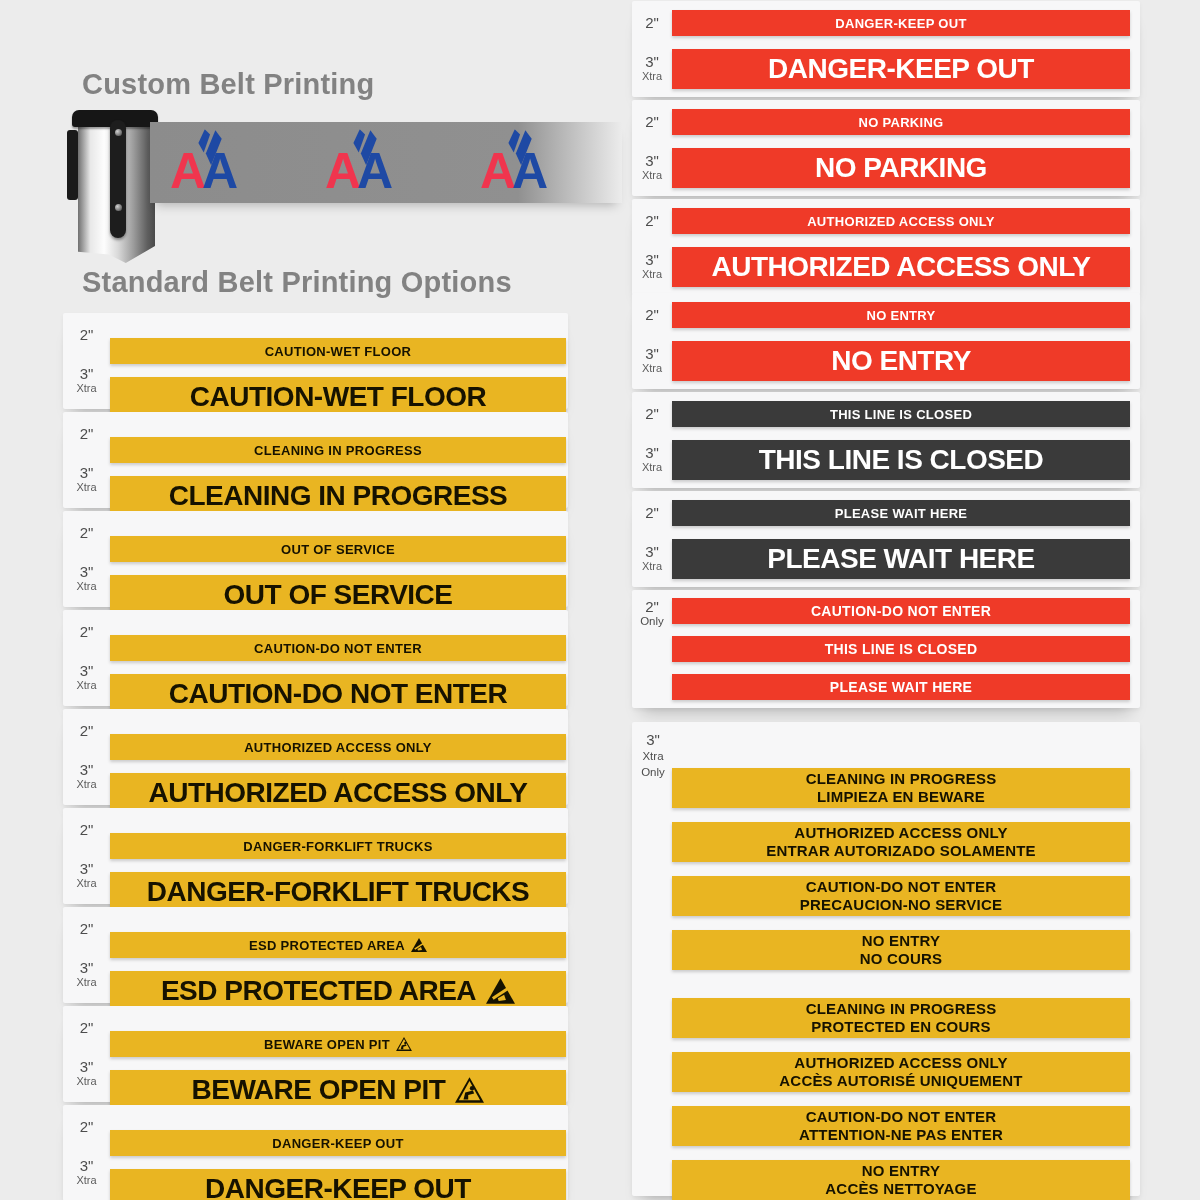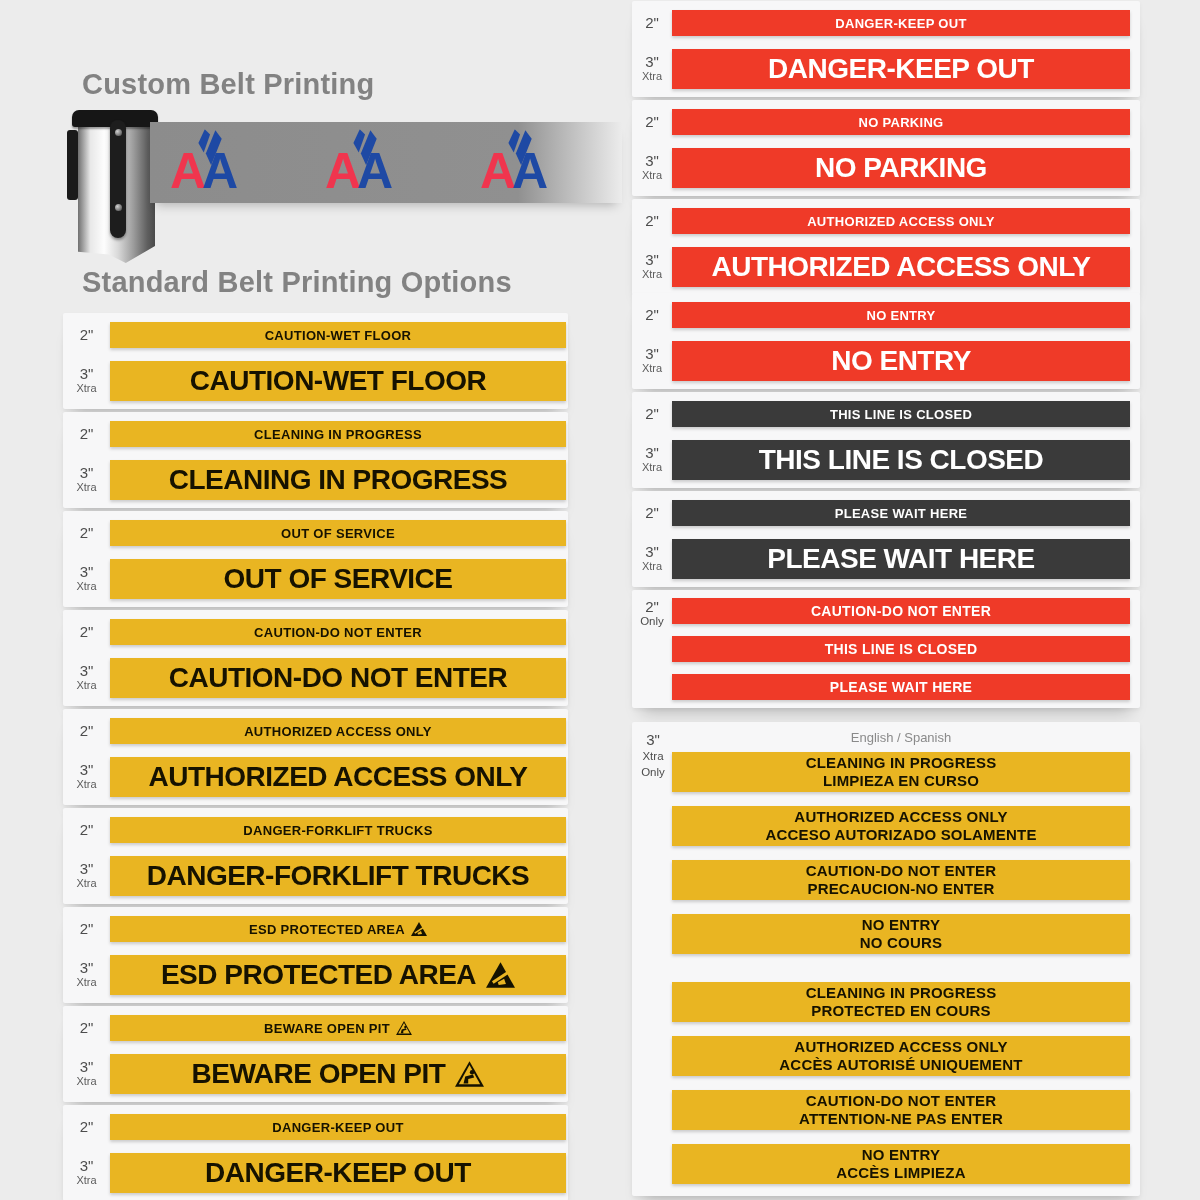--- a/index.html
+++ b/index.html
@@ -15,21 +15,21 @@
   .col-left{left:63px;width:505px;height:96px;}
   .col-right{left:632px;width:508px;height:96px;}
 
   
   .belt{position:absolute;display:flex;align-items:center;justify-content:center;
         box-shadow:0 2px 3px rgba(0,0,0,.18);white-space:nowrap;}
   .col-left .belt{left:47px;width:456px;}
   .col-right .belt{left:40px;width:458px;}
   .belt.small{top:9px;height:26px;font-size:13px;font-weight:bold;letter-spacing:.3px;gap:6px;}
   .belt.large{top:48px;height:40px;font-size:28px;font-weight:bold;letter-spacing:-.5px;gap:10px;}
-  .yellow{background:#E9B522;color:#161200;}
+  .yellow{background:#E9B522;color:#161200;margin-top:16px;}
   .red{background:#EF3A28;color:#FFFFFF;}
   .dark{background:#3A3A3A;color:#FFFFFF;}
 
   
   .lbl{position:absolute;left:0;color:#4D4D4D;text-align:center;font-size:15px;line-height:14px;}
   .col-left .lbl{width:47px;}
   .col-right .lbl{width:40px;}
   .lbl.pos2{top:9px;height:26px;display:flex;align-items:center;justify-content:center;}
   .lbl.pos3{top:48px;height:40px;display:flex;flex-direction:column;align-items:center;justify-content:center;}
   .lbl .sub{font-size:11px;color:#5C5C5C;}
@@ -398,33 +398,32 @@
       </div>
   </div>
 
   <div class="card col-right" id="card-bilingual">
     <div class="lblstack">
       <div>3"</div>
       <div class="sub">Xtra</div>
       <div class="sub">Only</div>
     </div>
 
-    <div class="bi-header" style="top:8px">English / Spanish</div>
 
     <div class="belt bi yellow" style="top:30px">
       <span>CLEANING IN PROGRESS</span>
-        <span>LIMPIEZA EN CURSO</span>
+        <span>LIMPIEZA EN BEWARE</span>
     </div>
     <div class="belt bi yellow" style="top:84px">
       <span>AUTHORIZED ACCESS ONLY</span>
-        <span>ACCESO AUTORIZADO SOLAMENTE</span>
+        <span>ENTRAR AUTORIZADO SOLAMENTE</span>
     </div>
     <div class="belt bi yellow" style="top:138px">
       <span>CAUTION-DO NOT ENTER</span>
-        <span>PRECAUCION-NO ENTER</span>
+        <span>PRECAUCION-NO SERVICE</span>
     </div>
     <div class="belt bi yellow" style="top:192px">
       <span>NO ENTRY</span>
         <span>NO COURS</span>
     </div>
 
 
     <div class="belt bi yellow" style="top:260px">
       <span>CLEANING IN PROGRESS</span>
         <span>PROTECTED EN COURS</span>
@@ -432,17 +431,17 @@
     <div class="belt bi yellow" style="top:314px">
       <span>AUTHORIZED ACCESS ONLY</span>
         <span>ACCÈS AUTORISÉ UNIQUEMENT</span>
     </div>
     <div class="belt bi yellow" style="top:368px">
       <span>CAUTION-DO NOT ENTER</span>
         <span>ATTENTION-NE PAS ENTER</span>
     </div>
     <div class="belt bi yellow" style="top:422px">
       <span>NO ENTRY</span>
-        <span>ACCÈS LIMPIEZA</span>
+        <span>ACCÈS NETTOYAGE</span>
     </div>
   </div>
 
 </div>
 
 </body></html>

